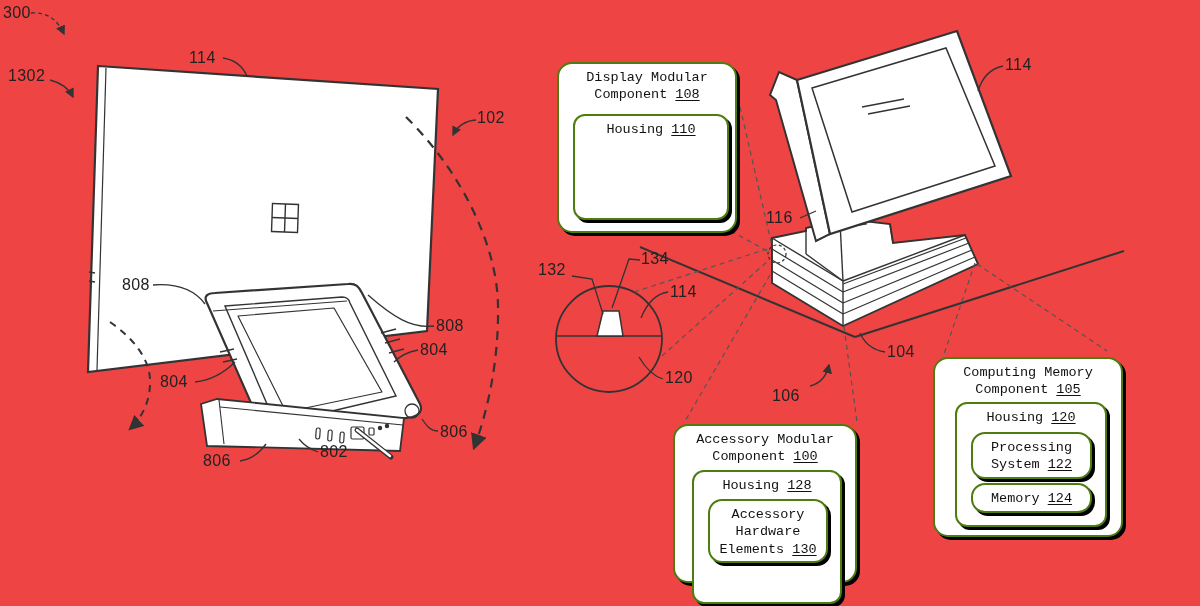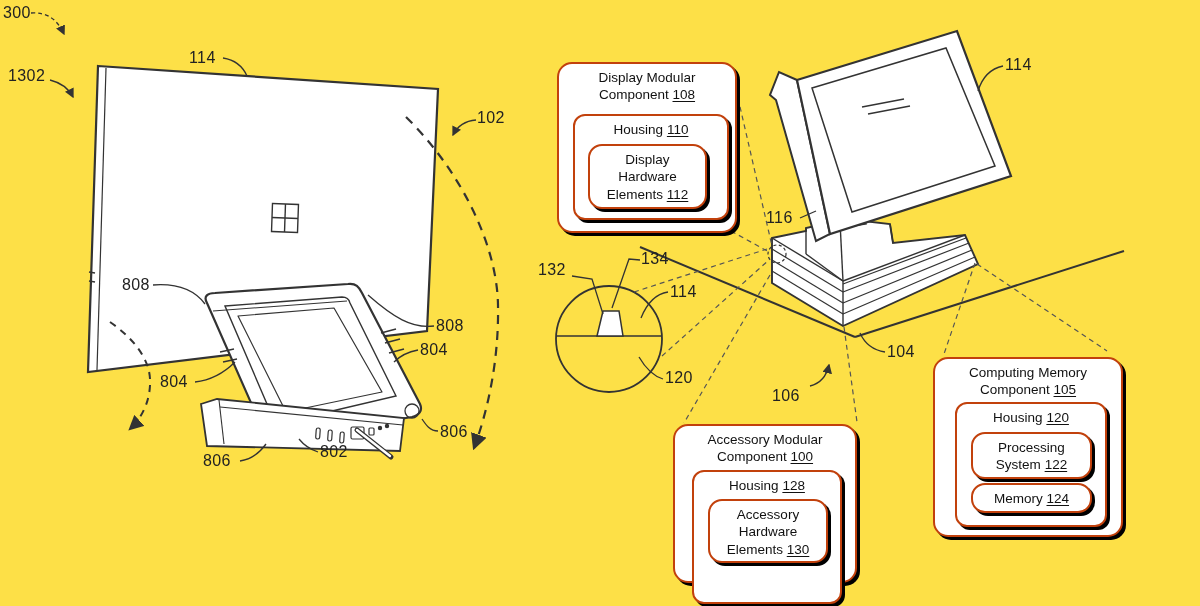--- a/index.html
+++ b/index.html
@@ -1,28 +1,29 @@
 <!DOCTYPE html>
 <html><head>
 <meta charset="utf-8">
 <style>
   html,body{margin:0;padding:0;background:#fff;}
   .canvas{
-    position:relative;width:1200px;height:606px;background:#fde047;
+    position:relative;width:1200px;height:606px;background:#ef4444;
     overflow:hidden;font-family:"Liberation Sans", sans-serif;
   }
   .artwork{position:absolute;left:0;top:0;z-index:1;}
   .ref-label{
     position:absolute;z-index:3;font-size:16px;color:#222;
     letter-spacing:.4px;white-space:nowrap;
   }
   .module-box{
-    position:absolute;z-index:2;background:#fff;border:2px solid #c2410c;
+    position:absolute;z-index:2;background:#fff;border:2px solid #4d7c0f;
     border-radius:15px;box-shadow:3px 3px 0 #000;box-sizing:border-box;
     text-align:center;
+    font-family:Liberation Mono, monospace;
   }
   .box-title{
     font-size:13.5px;line-height:1.28;color:#111;padding:5px 6px 0 6px;
   }
   .box-title u{text-underline-offset:2px;}
   .inner-box{border-radius:12px;}
   .leaf-box{border-radius:14px;}
 </style>
 </head>
 <body>
@@ -193,25 +194,20 @@
   <div class="ref-label" style="left:772px;top:387px">106</div>
 
   <div class="module-box" style="left:557px;top:62px;width:180px;height:171px">
     <div class="box-title">
       <span>Display Modular Component</span> <u>108</u>
     </div>
     <div class="module-box inner-box" style="left:14px;top:50px;width:156px;height:106px">
       <div class="box-title">
         <span>Housing</span> <u>110</u>
       </div>
-      <div class="module-box leaf-box" style="left:13px;top:28px;width:119px;height:65px">
-        <div class="box-title">
-          <span>Display Hardware Elements</span> <u>112</u>
-        </div>
-      </div>
     </div>
   </div>
 
   <div class="module-box" style="left:673px;top:424px;width:184px;height:159px">
     <div class="box-title">
       <span>Accessory Modular Component</span> <u>100</u>
     </div>
     <div class="module-box inner-box" style="left:17px;top:44px;width:150px;height:134px">
       <div class="box-title">
         <span>Housing</span> <u>128</u>

